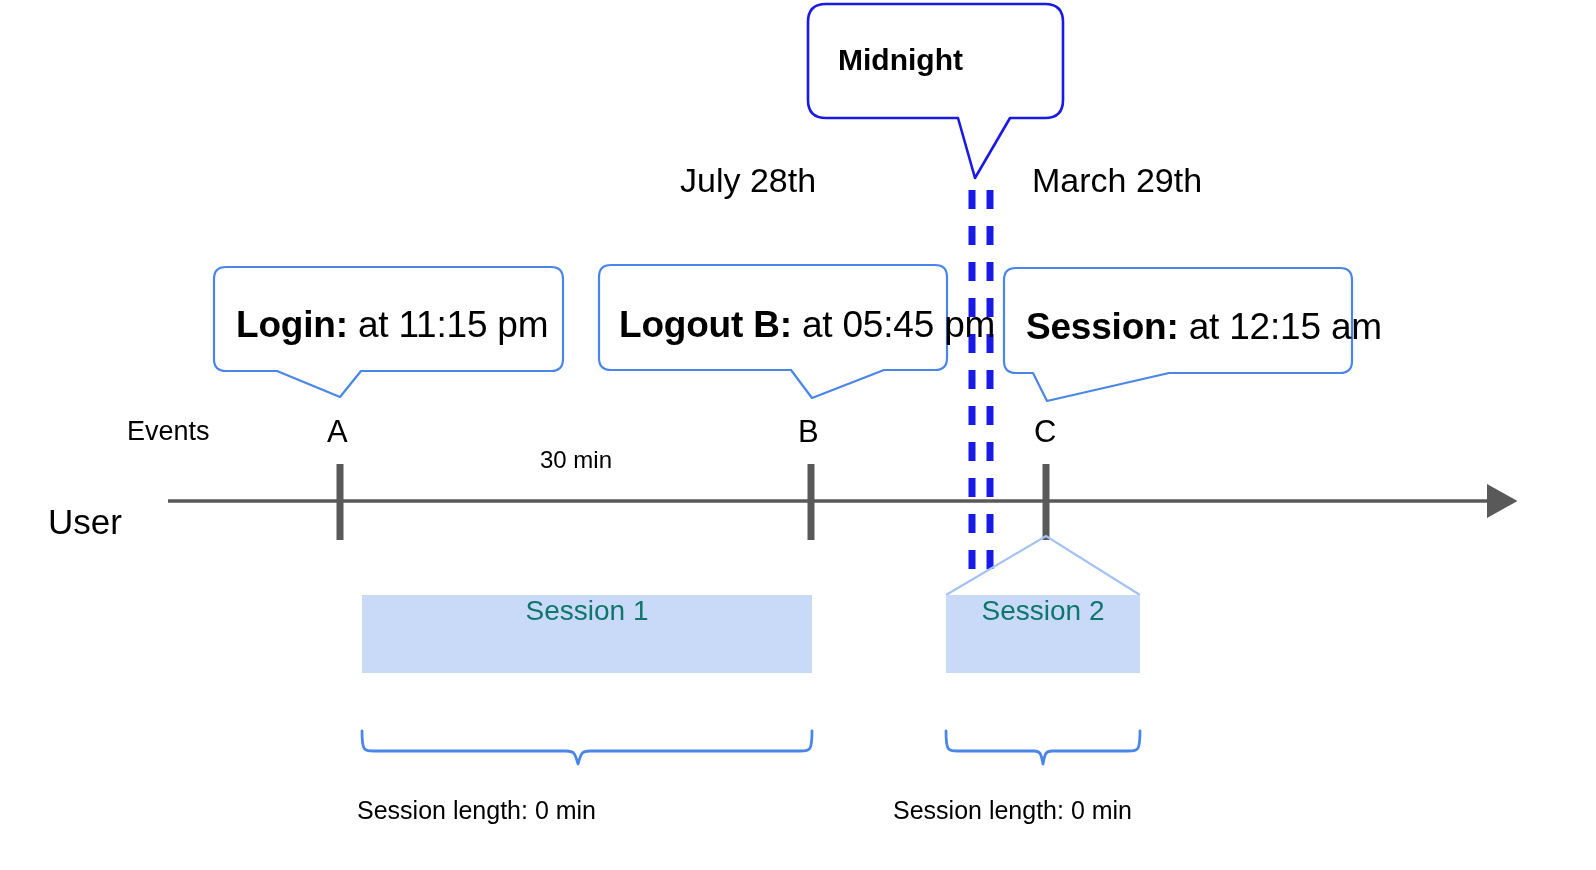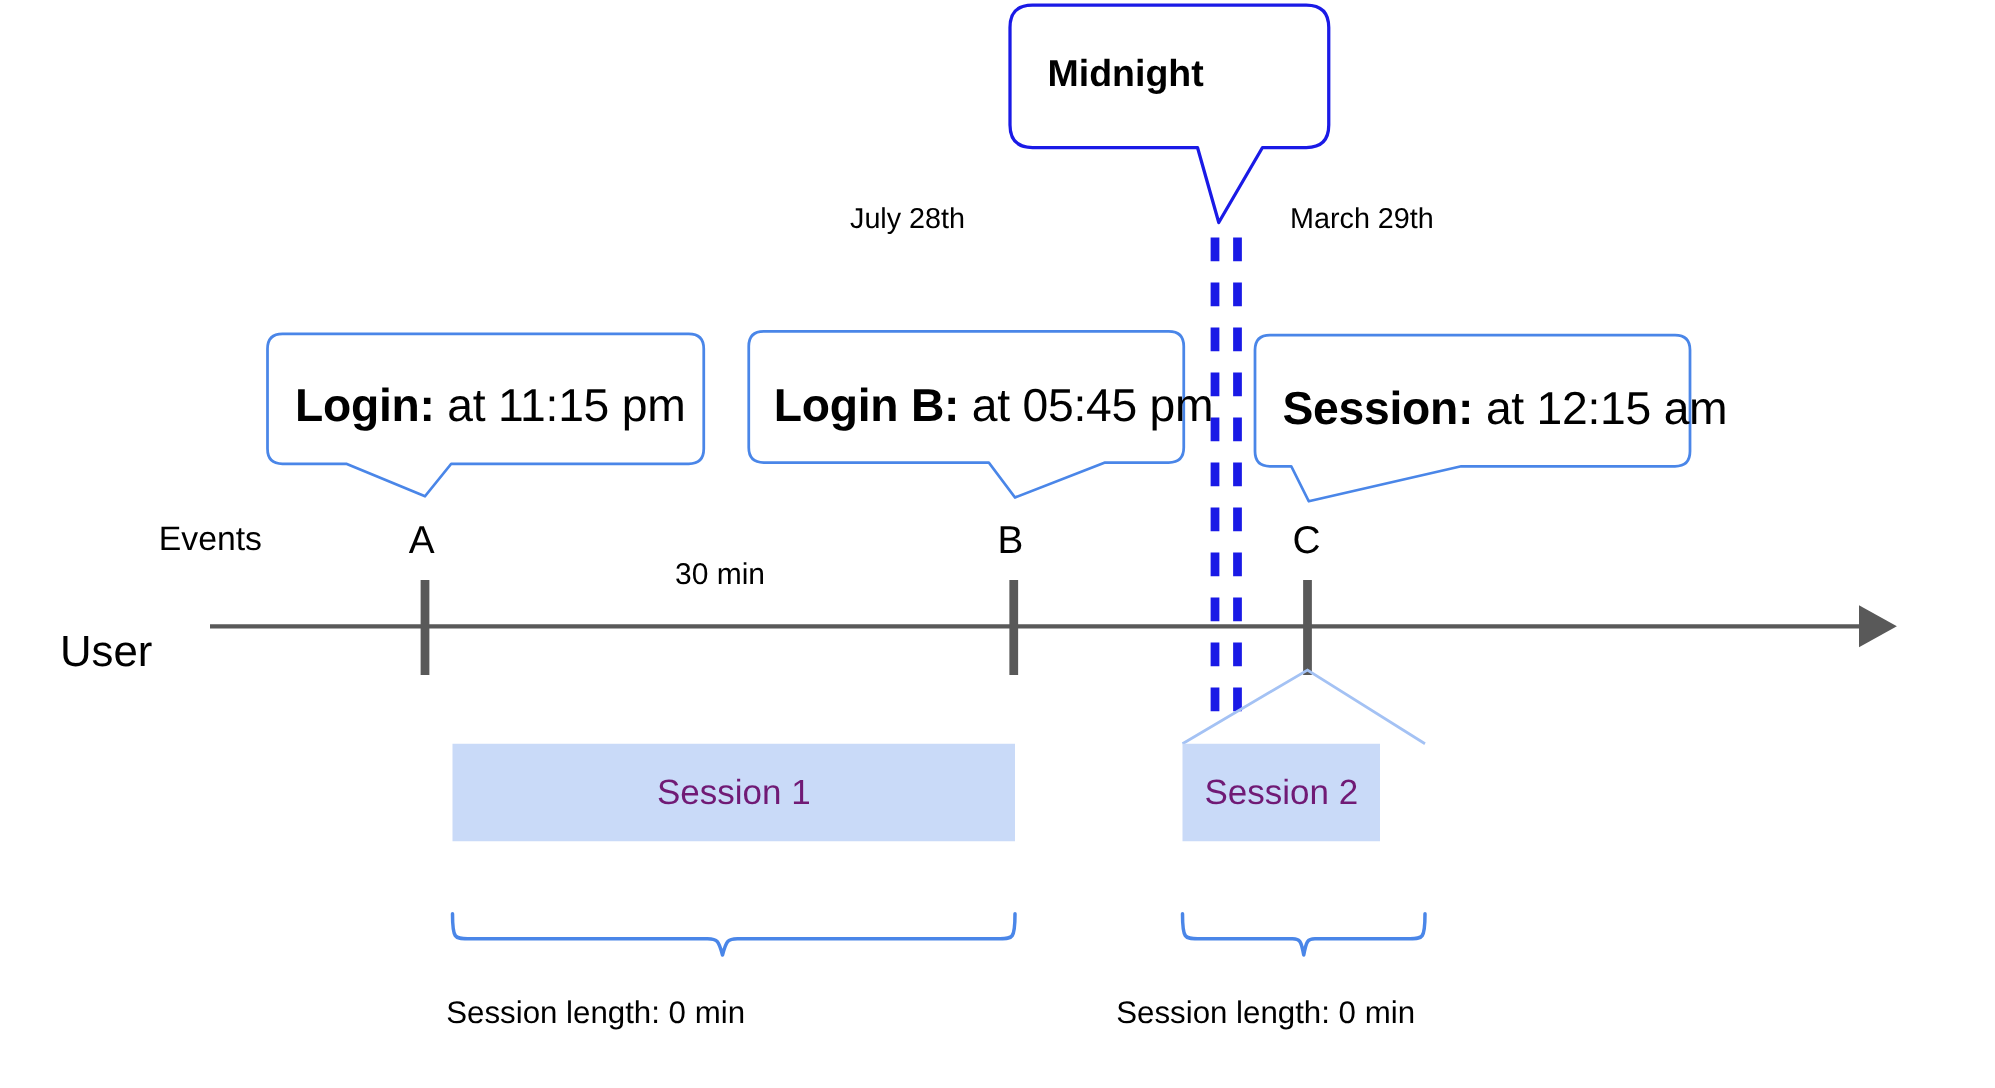--- a/index.html
+++ b/index.html
@@ -49,40 +49,39 @@
     font-size: 35px;
     margin-top: 22px;
   }
   .lbl-events {
     font-size: 27px;
   }
   .lbl-tick {
     font-size: 31px;
   }
   .lbl-date {
-    font-size: 23px;
+    font-size: 34px;
   }
   .lbl-duration {
     font-size: 24px;
   }
   .lbl-session {
     font-size: 28px;
   }
   .lbl-sessionlen {
     font-size: 25px;
   }
 
   
   .session-box {
     position: absolute;
     background: #c9daf8;
     display: flex;
-    align-items: center;
     justify-content: center;
-    color: #701a75;
+    color: #0f766e;
   }
 </style>
 </head>
 <body>
 
 <div id="stage">
 
   <svg class="layer" viewBox="0 0 1596 870">
     <defs>
       <marker id="arrowRight" markerWidth="12" markerHeight="12" refX="1.5" refY="5" orient="auto" markerUnits="strokeWidth">
@@ -197,40 +196,40 @@
   <div class="txt midnight-text" style="left:838px; top:45px;">Midnight</div>
 
   <div class="txt lbl-date" style="left:680px; top:163px;">July 28th</div>
   <div class="txt lbl-date" style="left:1032px; top:163px;">March 29th</div>
 
   <div class="txt callout-text" style="left:236px; top:306px;">
     <b>Login:</b><span> at 11:15 pm</span>
   </div>
 
   <div class="txt callout-text" style="left:619px; top:306px;">
-    <b>Login B:</b><span> at 05:45 pm</span>
+    <b>Logout B:</b><span> at 05:45 pm</span>
   </div>
 
   <div class="txt callout-text" style="left:1026px; top:308px;">
     <b>Session:</b><span> at 12:15 am</span>
   </div>
 
   <div class="txt lbl-events" style="left:127px; top:418px;">Events</div>
   <div class="txt lbl-user" style="left:48px; top:482px;">User</div>
 
   <div class="txt lbl-tick" style="left:327px; top:416px;">A</div>
   <div class="txt lbl-tick" style="left:798px; top:416px;">B</div>
   <div class="txt lbl-tick" style="left:1034px; top:416px;">C</div>
 
   <div class="txt lbl-duration" style="left:540px; top:448px;">30 min</div>
 
   <div class="session-box lbl-session" style="left:362px; top:595px; width:450px; height:78px;">
     <span>Session 1</span>
   </div>
 
-  <div class="session-box lbl-session" style="left:946px; top:595px; width:158px; height:78px;">
+  <div class="session-box lbl-session" style="left:946px; top:595px; width:194px; height:78px;">
     <span>Session 2</span>
   </div>
 
   <div class="txt lbl-sessionlen" style="left:357px; top:798px;">Session length: 0 min</div>
   <div class="txt lbl-sessionlen" style="left:893px; top:798px;">Session length: 0 min</div>
 
 </div>
 
 </body></html>

